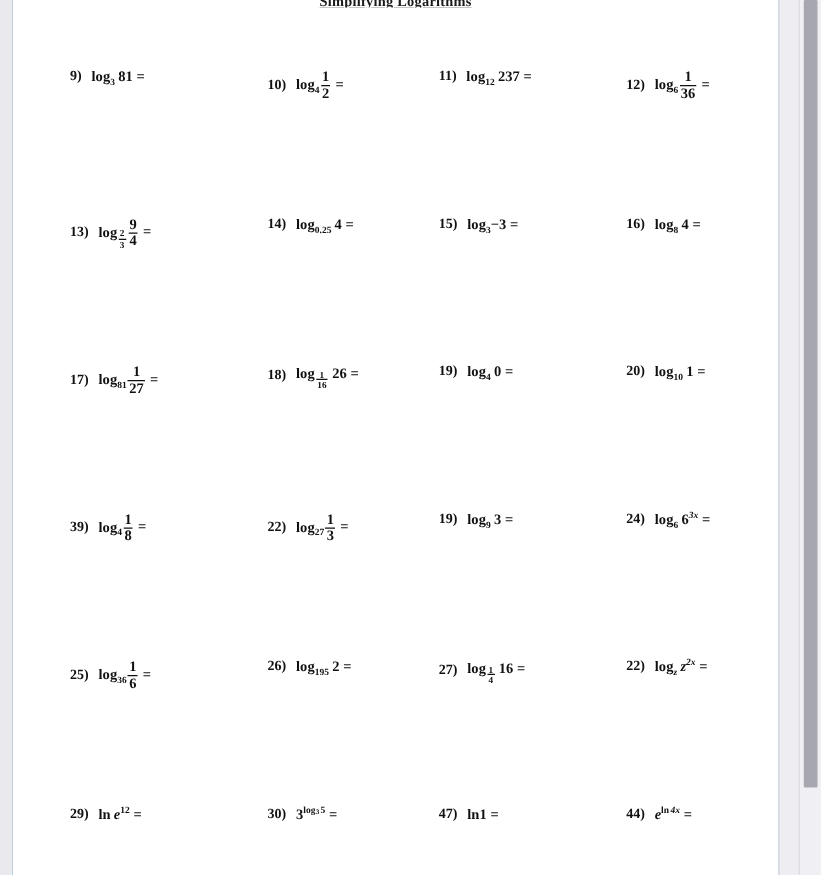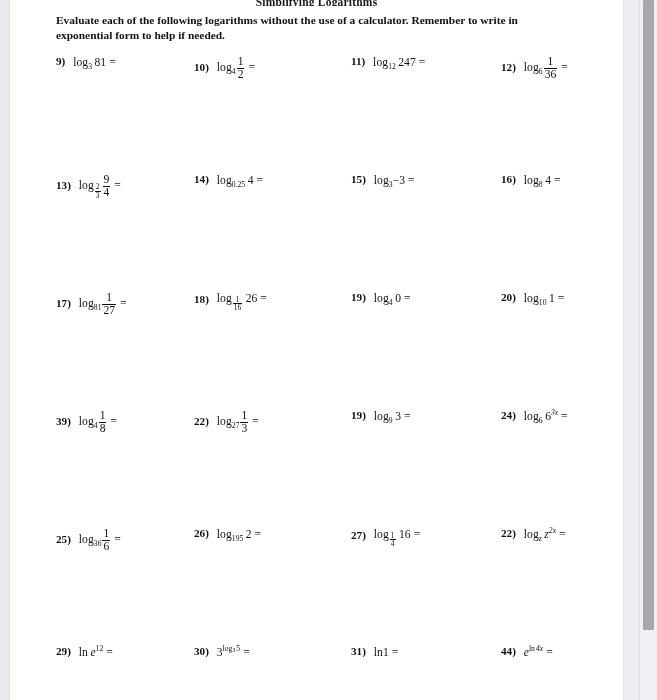--- a/index.html
+++ b/index.html
@@ -120,35 +120,36 @@
   .prow.last { height: 44px; }
   .pcell {
     position: absolute;
     top: 0;
     font-size: 11.2px;
     color: #111;
     white-space: nowrap;
     line-height: 1;
   }
   .c0 { left: 46px; }
-  .c1 { left: 184px; }
+  .c1 { left: 204px; }
   .c2 { left: 341px; }
   .c3 { left: 491px; }
 
   .pnum {
     font-weight: bold;
     font-size: 11.2px;
     margin-right: 5px;
     vertical-align: baseline;
   }
   .expr {
     display: inline-block;
     vertical-align: middle;
     font-family: "Liberation Serif", "DejaVu Serif", serif;
     font-size: 11.6px;
+    font-weight: bold;
   }
   .opname {
     font-style: normal;
     letter-spacing: .1px;
   }
   .var { font-style: italic; }
 
   
   .sub {
     display: inline-block;
@@ -199,39 +200,38 @@
   <div class="page-gutter-left"></div>
   <div class="page-gutter-right"></div>
 
   <div id="page">
     <div id="page-inner">
 
       <div id="title-clip">
         <span id="doc-title">Simplifying Logarithms</span>
       </div>
 
-      <div id="instructions">Evaluate each of the following logarithms without the use of a calculator.  Remember to write in exponential form to help if needed.</div>
 
       <div id="grid">
 
         <div class="prow">
 
           <div class="pcell c0">
             <span class="pnum">9)</span>
             <span class="expr"><span class="opname">log</span><span class="sub">3</span><span class="space"></span><span>81</span><span class="eq">=</span></span>
           </div>
 
           <div class="pcell c1">
             <span class="pnum">10)</span>
             <span class="expr"><span class="opname">log</span><span class="sub">4</span><span class="frac"><span class="num">1</span><span class="den">2</span></span><span class="eq">=</span></span>
           </div>
 
           <div class="pcell c2">
             <span class="pnum">11)</span>
-            <span class="expr"><span class="opname">log</span><span class="sub">12</span><span class="space"></span><span>247</span><span class="eq">=</span></span>
+            <span class="expr"><span class="opname">log</span><span class="sub">12</span><span class="space"></span><span>237</span><span class="eq">=</span></span>
           </div>
 
           <div class="pcell c3">
             <span class="pnum">12)</span>
             <span class="expr"><span class="opname">log</span><span class="sub">6</span><span class="frac"><span class="num">1</span><span class="den">36</span></span><span class="eq">=</span></span>
           </div>
         </div>
 
         <div class="prow">
 
@@ -331,21 +331,21 @@
             <span class="pnum">29)</span>
             <span class="expr"><span class="opname">ln</span><span class="space"></span><span class="var">e</span><span class="sup">12</span><span class="eq">=</span></span>
           </div>
 
           <div class="pcell c1">
             <span class="pnum">30)</span>
             <span class="expr"><span>3</span><span class="sup"><span class="opname">log</span><span style="font-size:5.6px;position:relative;top:1.4px;">3</span><span style="display:inline-block;width:1px;"></span><span>5</span></span><span class="eq">=</span></span>
           </div>
 
           <div class="pcell c2">
-            <span class="pnum">31)</span>
+            <span class="pnum">47)</span>
             <span class="expr"><span class="opname">ln</span><span>1</span><span class="eq">=</span></span>
           </div>
 
           <div class="pcell c3">
             <span class="pnum">44)</span>
             <span class="expr"><span class="var">e</span><span class="sup"><span class="opname">ln</span><span style="display:inline-block;width:1px;"></span><span class="var">4x</span></span><span class="eq">=</span></span>
           </div>
         </div>
 
       </div>

